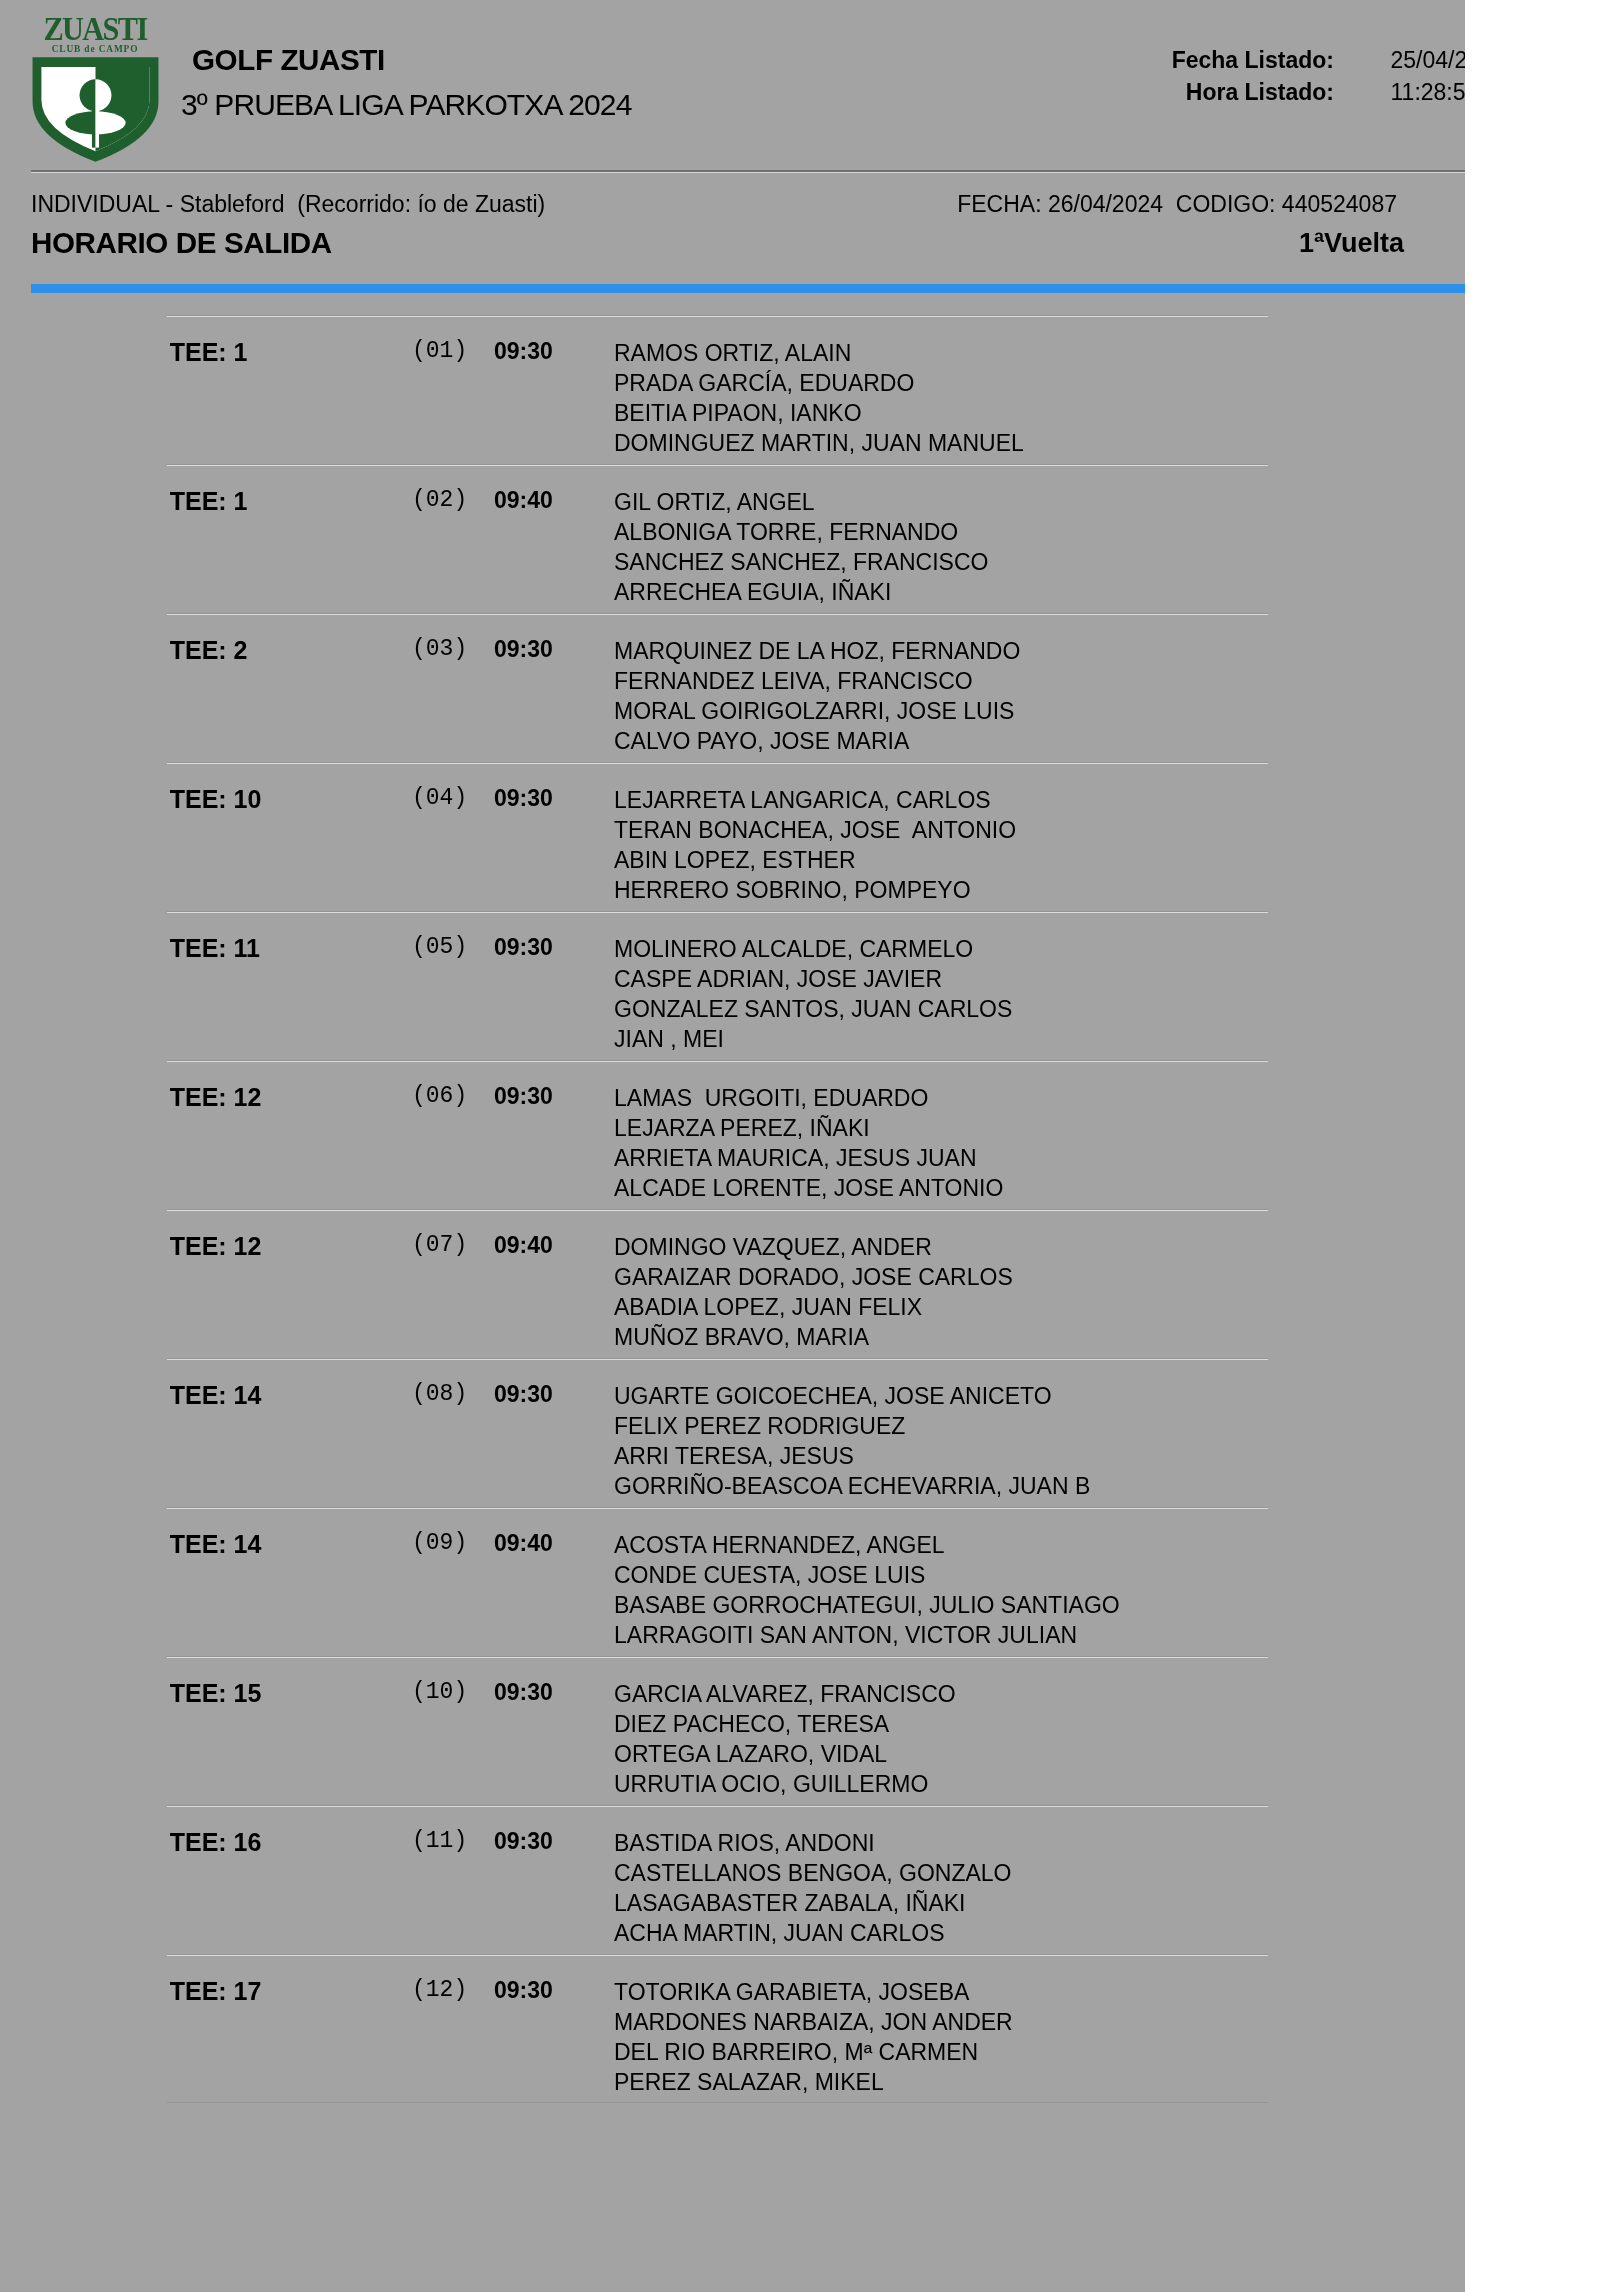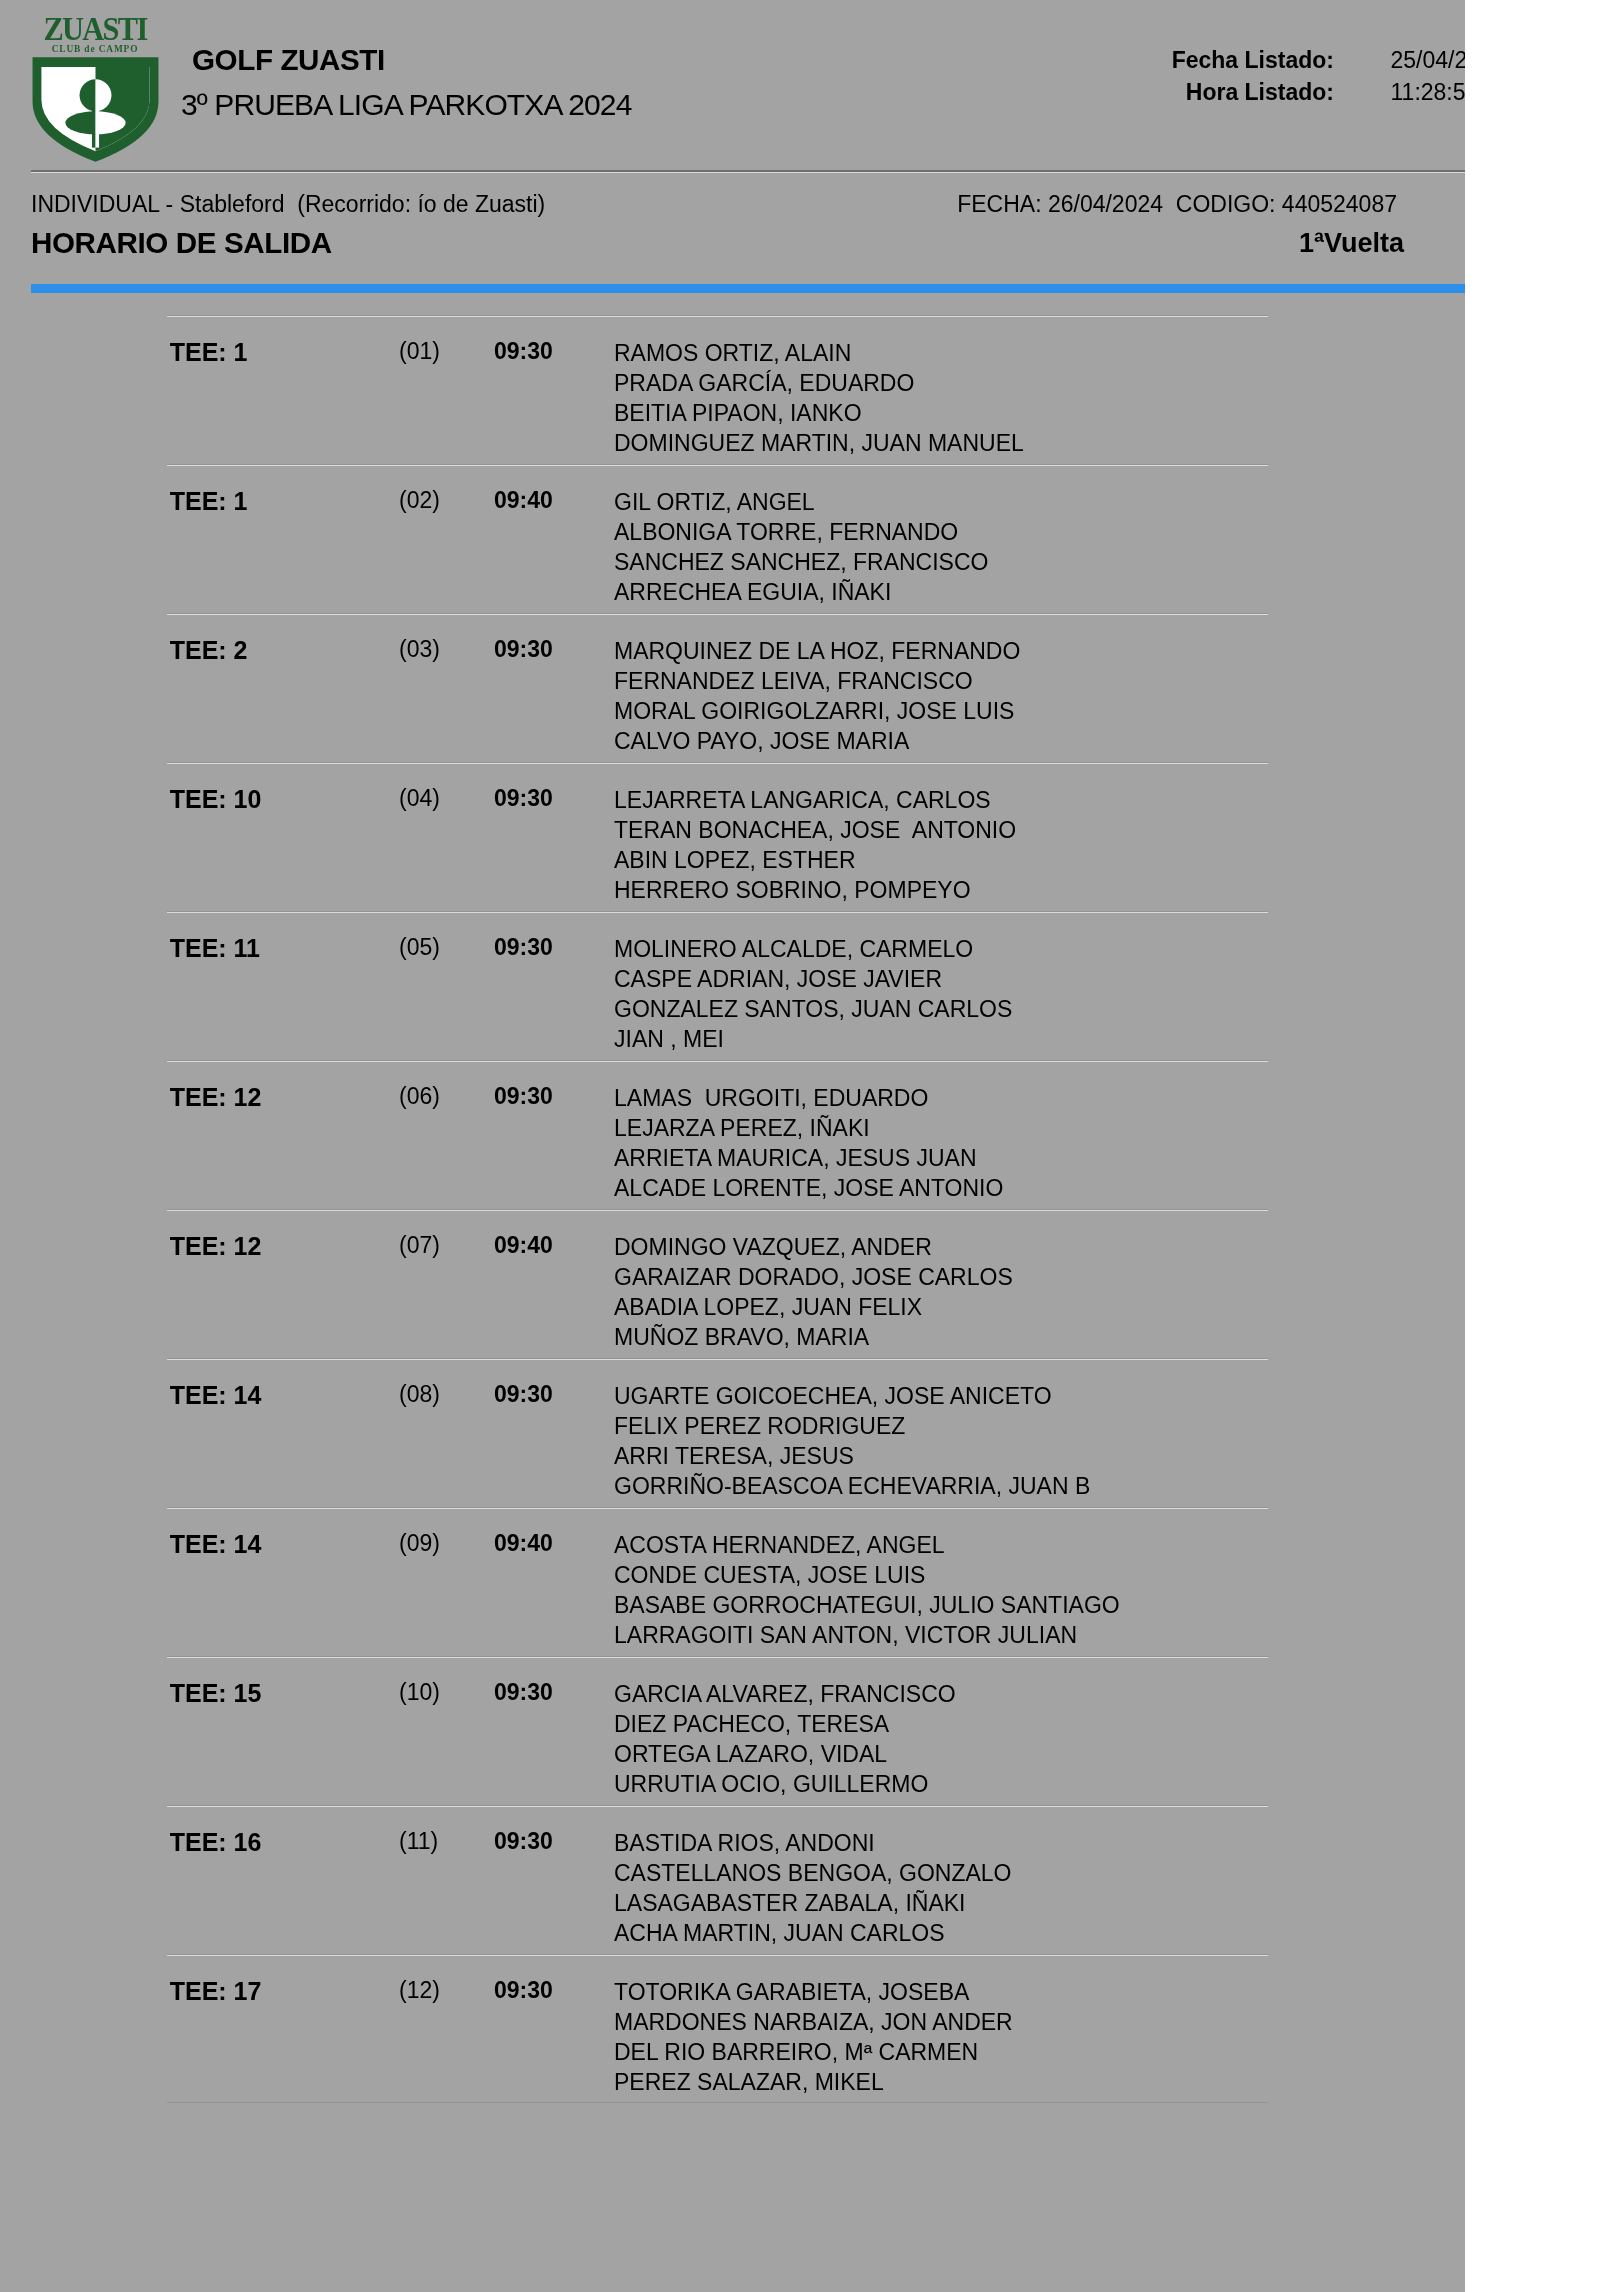--- a/index.html
+++ b/index.html
@@ -70,22 +70,22 @@
   }
   .row::before{ 
     content:"";position:absolute;left:0;top:0;width:100%;height:0.9px;background:#dcdcdc;
   }
   .row:last-child{border-bottom:1.8px solid #949494;}
   .c-tee{
     position:absolute;left:2.7px;top:21.5px;
     font-size:25px;font-weight:bold;white-space:pre;
   }
   .c-order{
-    position:absolute;left:232px;top:22.4px;
-    font-size:23px;white-space:pre;
+    position:absolute;left:245px;top:22.4px;
+    font-size:23px;white-space:pre;font-family:Liberation Mono, monospace;
   }
   .c-time{
     position:absolute;left:327px;top:22.4px;
     font-size:23px;font-weight:bold;white-space:pre;
   }
   .player{
     font-size:23px;line-height:30px;white-space:pre;
   }
 </style>
 </head>

